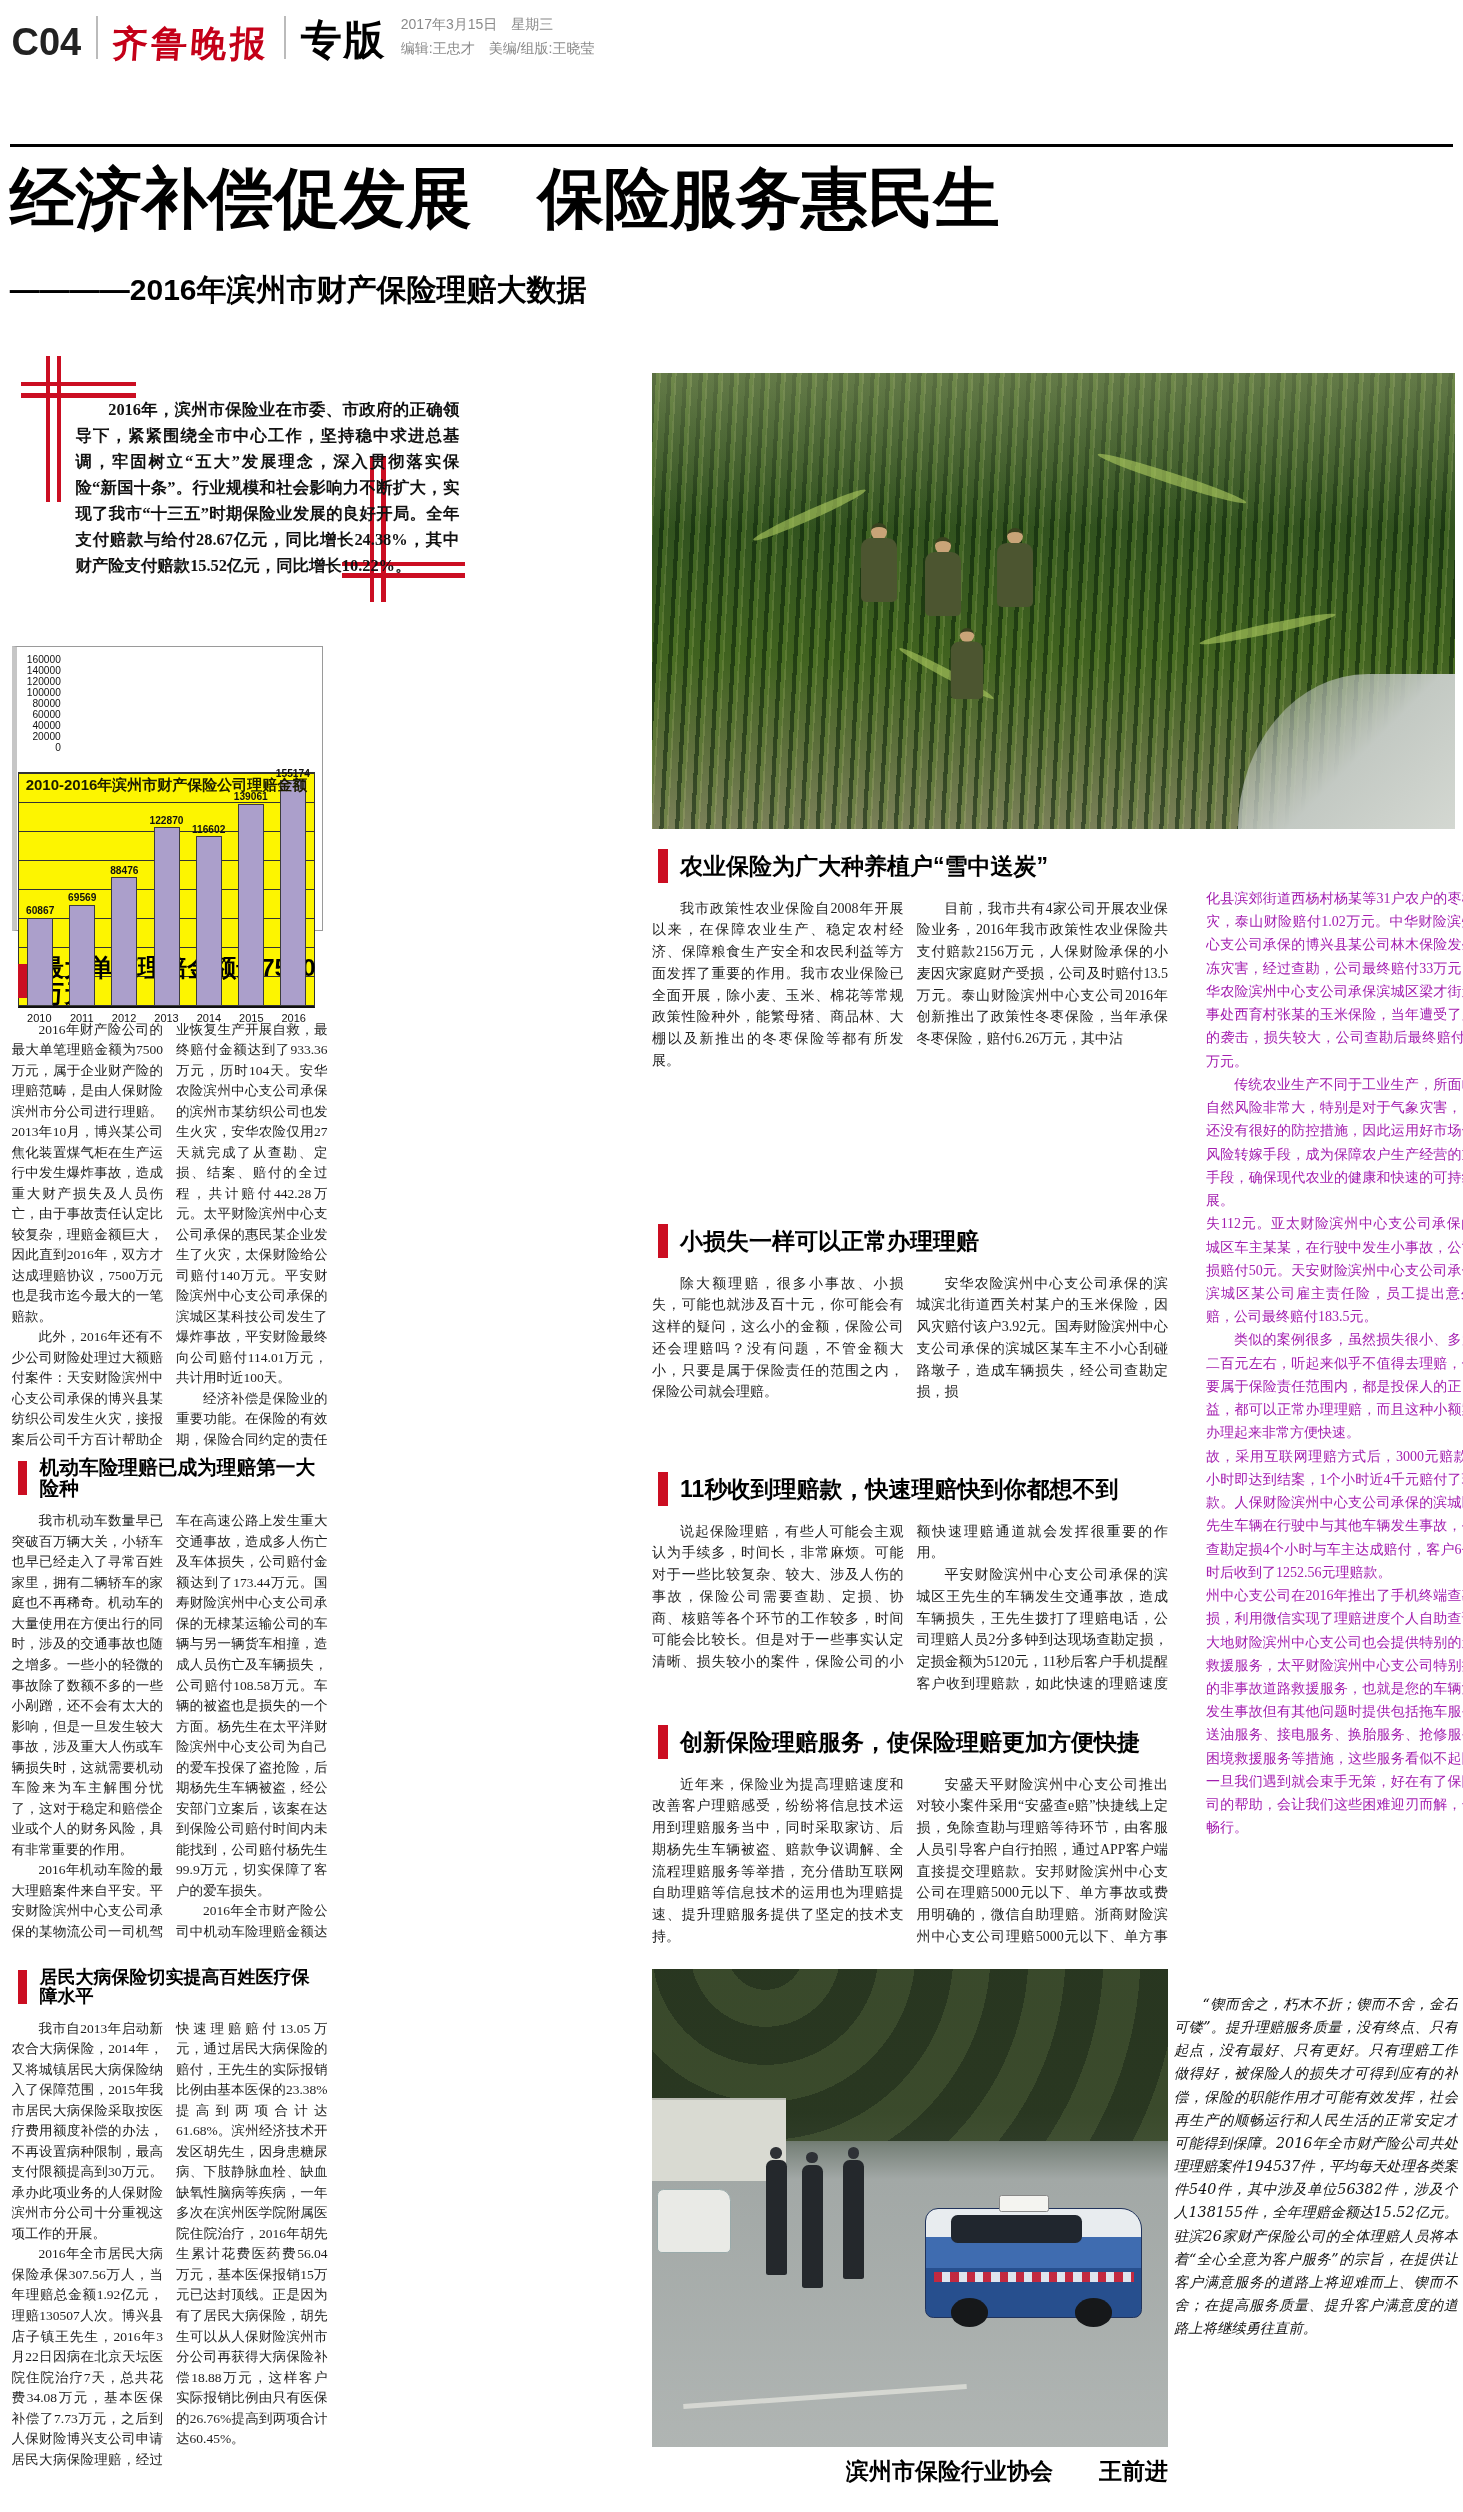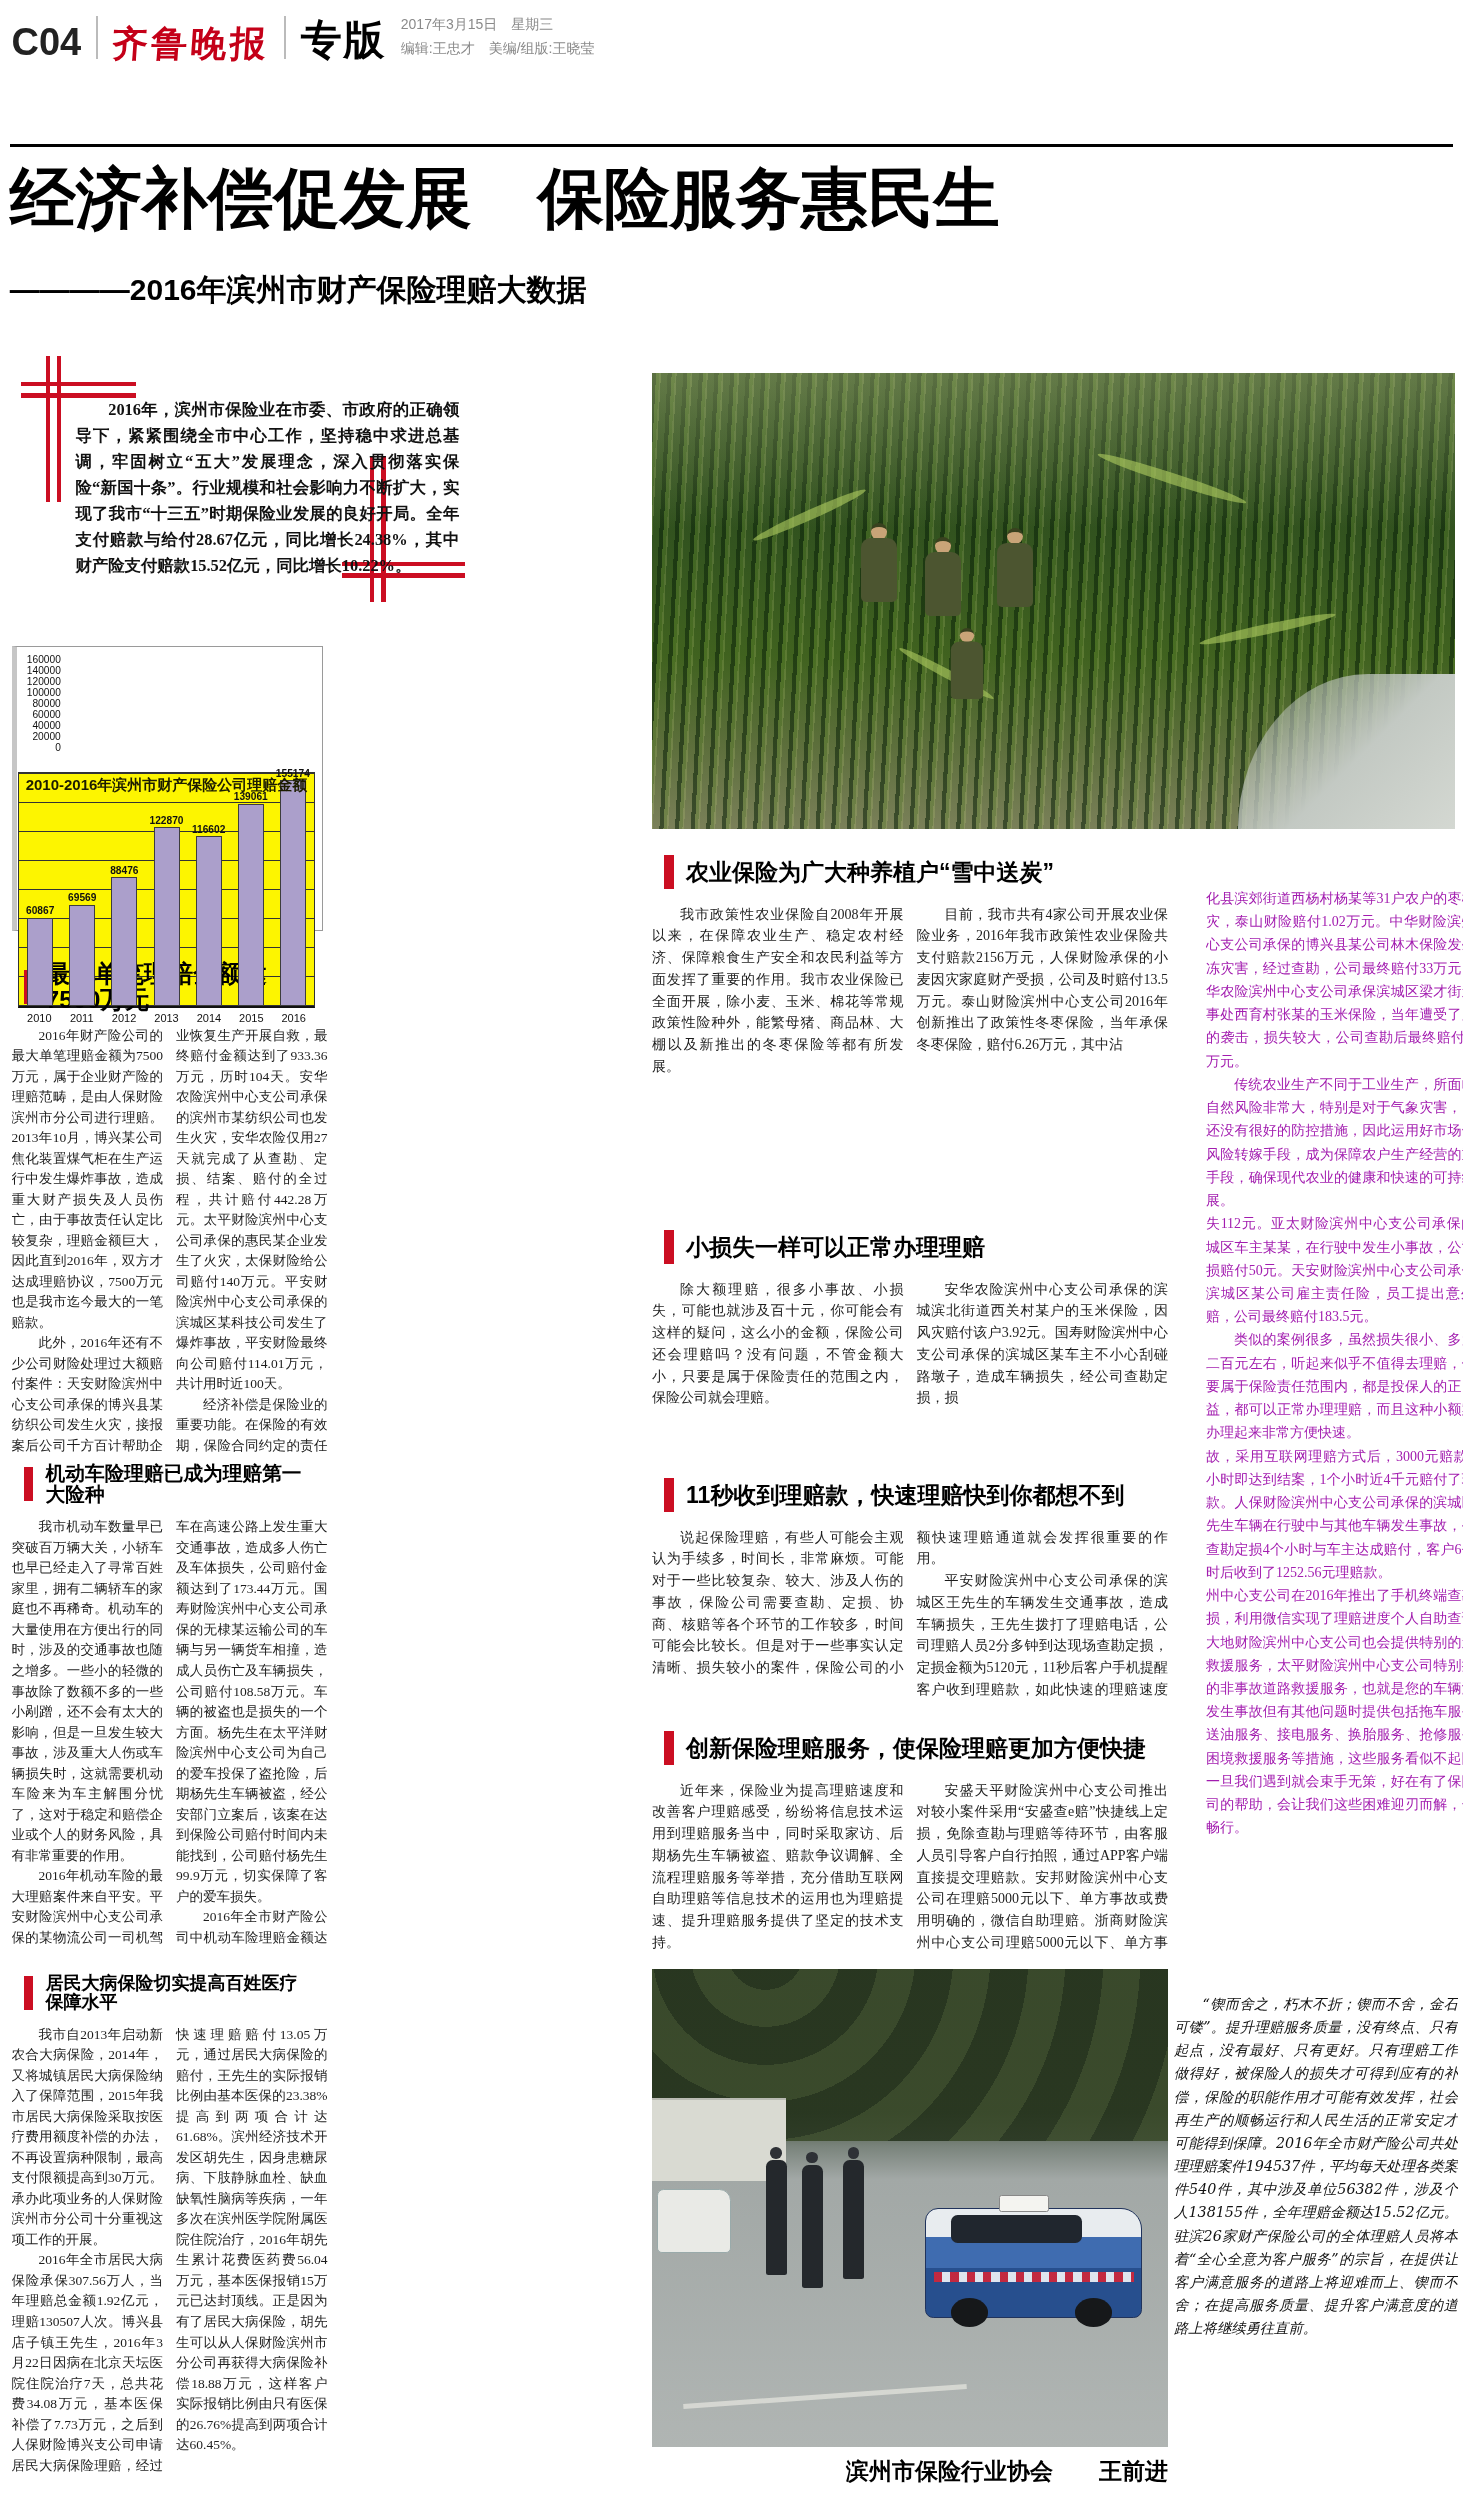--- a/index.html
+++ b/index.html
@@ -72,21 +72,21 @@
   .taxi-body{position:absolute;inset:0;border-radius:13px 21px 8.2px 8.2px;background:linear-gradient(180deg,#e8ecef 0 26%,#3f6cb0 26% 55%,#274f8e 55% 100%);border:0.8px solid #20335c;}
   .taxi-win{position:absolute;left:12%;top:6%;width:60%;height:26%;background:#20262e;border-radius:6.6px;}
   .taxi-sign{position:absolute;left:34%;top:-12%;width:22%;height:14%;background:#f4f4f0;border:0.8px solid #888;border-radius:2.5px;}
   .taxi-stripe{position:absolute;left:4%;top:58%;width:92%;height:9%;background:repeating-linear-gradient(90deg,#d23,#d23 8.2px,#fff 8.2px,#fff 16.4px);opacity:.85;}
   .wheel{position:absolute;bottom:-8%;width:17%;height:26%;background:#16181a;border-radius:50%;}
   .car-white{position:absolute;left:1%;top:46%;width:14%;height:13%;background:#e9eae6;border-radius:6.6px 11.5px 4.9px 4.9px;border:0.8px solid #9aa;}
   .figure{position:absolute;width:21px;border-radius:6.6px 6.6px 2.5px 2.5px;background:#24282c;}
   .figure::before{content:"";display:block;width:11.5px;height:11.5px;border-radius:50%;background:#2e3136;margin:-13px auto 1.6px;}
   
   .section{position:absolute;}
-  .sec-head{display:flex;align-items:center;gap:12.3px;margin:12px;}
+  .sec-head{display:flex;align-items:center;gap:12.3px;margin:6px;}
   .sec-bar{width:9.8px;height:34px;background:var(--red);flex:0 0 auto;}
   .sec-title{font-family:"Liberation Sans","DejaVu Sans",sans-serif;font-weight:900;color:#000;margin:0;line-height:1.05;}
   .t-xl{font-size:24.6px;}
   .t-l{font-size:19.7px;}
   .t-m{font-size:18px;}
   .t-mid{font-size:23px;}
   .body{column-gap:13px;text-align:justify;overflow:hidden;font-size:13.5px;line-height:1.52;color:#1d1d1d;}
   .body p{margin:0;text-indent:2em;}
   .cols2{column-count:2;}
   .leftbody{width:316px;}

